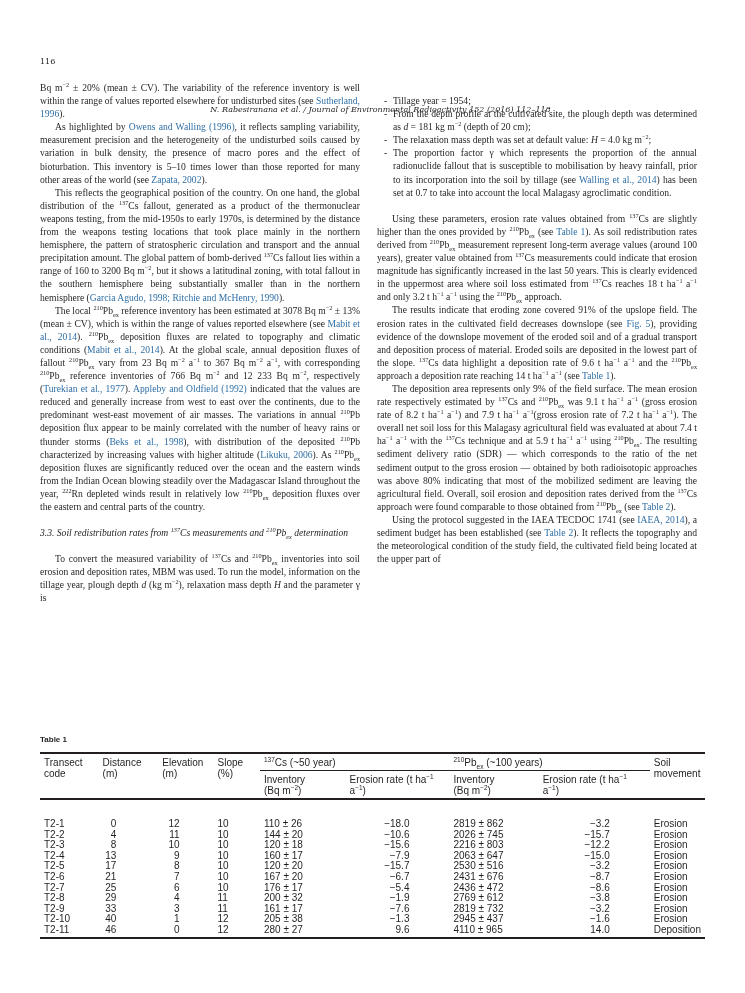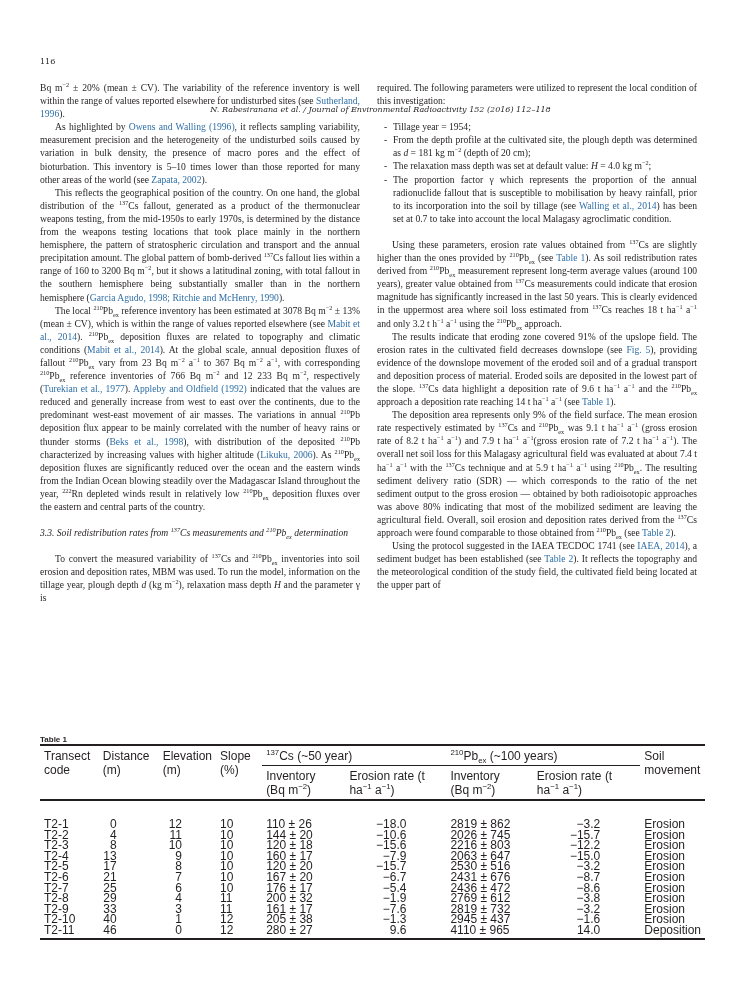--- a/index.html
+++ b/index.html
@@ -19,21 +19,21 @@
   .link { color: #2f6fa6; }
   sup, sub { font-size: 65%; line-height: 0; }
   .sec { font-style: italic; margin: 0; }
   ul.params { list-style: none; margin: 0; padding: 0 0 0 7px; }
   ul.params li { position: relative; padding-left: 9px; }
   ul.params li::before { content: "-"; position: absolute; left: 0; }
   .tbl-wrap { position: absolute; top: 735px; left: 40px; width: 665px;
               font-family: "Liberation Sans", "DejaVu Sans", sans-serif; }
   .tbl-title { font-size: 8px; font-weight: bold; margin: 0; }
   .tbl-caption { font-size: 8px; margin: 1px 0 4px 0; }
-  table { border-collapse: collapse; width: 100%; font-size: 12px; }
+  table { border-collapse: collapse; width: 100%; font-size: 10px; margin-top: 8px; }
   thead tr.top th { border-top: 2px solid #231f20; }
   thead tr.last th, thead th.rs { border-bottom: 2px solid #231f20; }
   th { font-weight: normal; text-align: left; vertical-align: top; padding: 3px 4px 2px 4px; }
   th.grp { border-bottom: 1px solid #231f20; }
   td { padding: 0.5px 4px; line-height: 9.6px; }
   tbody tr:last-child td { border-bottom: 2px solid #231f20; padding-bottom: 2px; }
   tbody tr:first-child td { padding-top: 19px; }
   .c-code { width: 52px; }
   .c-dist { width: 52px; }
   .c-elev { width: 48px; }
@@ -65,21 +65,20 @@
   <p class="ind"><span>The local </span><sup>210</sup><span>Pb</span><sub>ex</sub><span> reference inventory has been estimated at 3078 Bq m</span><sup>−2</sup><span> ± 13% (mean ± CV), which is within the range of values reported elsewhere (see </span><span class="link">Mabit et al., 2014</span><span>). </span><sup>210</sup><span>Pb</span><sub>ex</sub><span> deposition fluxes are related to topography and climatic conditions (</span><span class="link">Mabit et al., 2014</span><span>). At the global scale, annual deposition fluxes of fallout </span><sup>210</sup><span>Pb</span><sub>ex</sub><span> vary from 23 Bq m</span><sup>−2</sup><span> a</span><sup>−1</sup><span> to 367 Bq m</span><sup>−2</sup><span> a</span><sup>−1</sup><span>, with corresponding </span><sup>210</sup><span>Pb</span><sub>ex</sub><span> reference inventories of 766 Bq m</span><sup>−2</sup><span> and 12 233 Bq m</span><sup>−2</sup><span>, respectively (</span><span class="link">Turekian et al., 1977</span><span>). </span><span class="link">Appleby and Oldfield (1992)</span><span> indicated that the values are reduced and generally increase from west to east over the continents, due to the predominant west-east movement of air masses. The variations in annual </span><sup>210</sup><span>Pb deposition flux appear to be mainly correlated with the number of heavy rains or thunder storms (</span><span class="link">Beks et al., 1998</span><span>), with distribution of the deposited </span><sup>210</sup><span>Pb characterized by increasing values with higher altitude (</span><span class="link">Likuku, 2006</span><span>). As </span><sup>210</sup><span>Pb</span><sub>ex</sub><span> deposition fluxes are significantly reduced over the ocean and the eastern winds from the Indian Ocean blowing steadily over the Madagascar Island throughout the year, </span><sup>222</sup><span>Rn depleted winds result in relatively low </span><sup>210</sup><span>Pb</span><sub>ex</sub><span> deposition fluxes over the eastern and central parts of the country.</span></p>
 
   <div class="gap"></div>
   <p class="sec"><span>3.3. Soil redistribution rates from </span><sup>137</sup><span>Cs measurements and </span><sup>210</sup><span>Pb</span><sub>ex</sub><span> determination</span></p>
   <div class="gap"></div>
 
   <p class="ind"><span>To convert the measured variability of </span><sup>137</sup><span>Cs and </span><sup>210</sup><span>Pb</span><sub>ex</sub><span> inventories into soil erosion and deposition rates, MBM was used. To run the model, information on the tillage year, plough depth </span><i>d</i><span> (kg m</span><sup>−2</sup><span>), relaxation mass depth </span><i>H</i><span> and the parameter γ is</span></p>
 </div>
 
 <div class="col right">
-  <p>required. The following parameters were utilized to represent the local condition of this investigation:</p>
   <div class="gap"></div>
   <ul class="params">
     <li><span>Tillage year = 1954;</span></li>
     <li><span>From the depth profile at the cultivated site, the plough depth was determined as </span><i>d</i><span> = 181 kg m</span><sup>−2</sup><span> (depth of 20 cm);</span></li>
     <li><span>The relaxation mass depth was set at default value: </span><i>H</i><span> = 4.0 kg m</span><sup>−2</sup><span>;</span></li>
     <li><span>The proportion factor γ which represents the proportion of the annual radionuclide fallout that is susceptible to mobilisation by heavy rainfall, prior to its incorporation into the soil by tillage (see </span><span class="link">Walling et al., 2014</span><span>) has been set at 0.7 to take into account the local Malagasy agroclimatic condition.</span></li>
   </ul>
   <div class="gap"></div>
 
   <p class="ind"><span>Using these parameters, erosion rate values obtained from </span><sup>137</sup><span>Cs are slightly higher than the ones provided by </span><sup>210</sup><span>Pb</span><sub>ex</sub><span> (see </span><span class="link">Table 1</span><span>). As soil redistribution rates derived from </span><sup>210</sup><span>Pb</span><sub>ex</sub><span> measurement represent long-term average values (around 100 years), greater value obtained from </span><sup>137</sup><span>Cs measurements could indicate that erosion magnitude has significantly increased in the last 50 years. This is clearly evidenced in the uppermost area where soil loss estimated from </span><sup>137</sup><span>Cs reaches 18 t ha</span><sup>−1</sup><span> a</span><sup>−1</sup><span> and only 3.2 t h</span><sup>−1</sup><span> a</span><sup>−1</sup><span> using the </span><sup>210</sup><span>Pb</span><sub>ex</sub><span> approach.</span></p>

